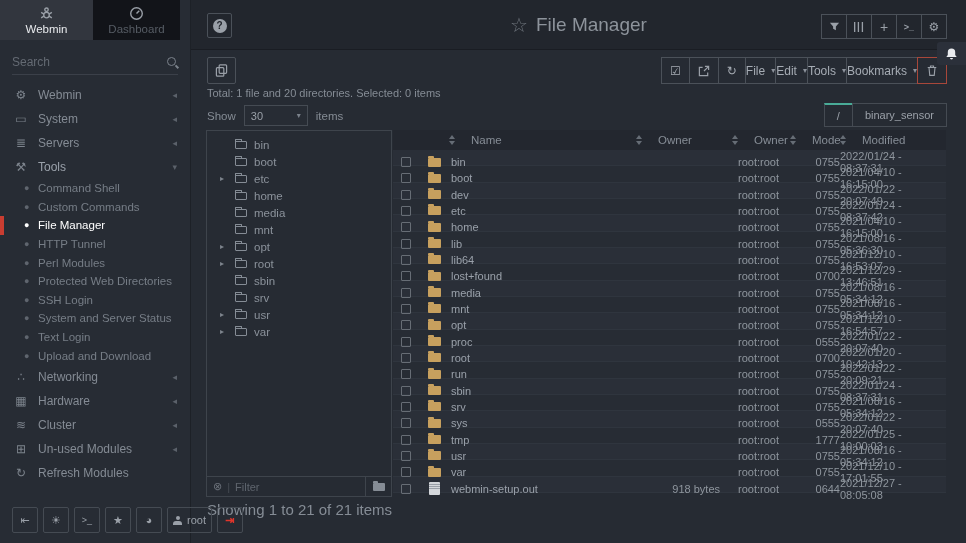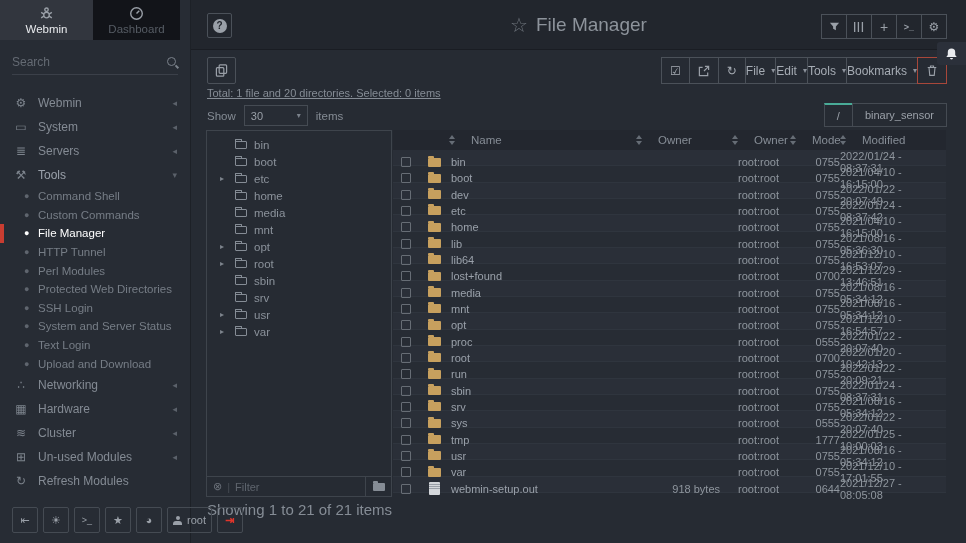--- a/index.html
+++ b/index.html
@@ -10,21 +10,21 @@
     font-family:"Liberation Sans", sans-serif; font-size:12px;
   }
   
   .sidebar { position:absolute; left:0; top:0; width:190px; height:543px; background:#272c34; z-index:5; }
   .logo-tabs { display:flex; height:40px; }
   .tab { display:flex; flex-direction:column; align-items:center; justify-content:center; gap:2px; cursor:pointer; }
   .tab-webmin { width:93px; background:#32363e; color:#e9ebee; }
   .tab-dashboard { width:87px; background:#121419; color:#565c64; }
   .tab .tab-icon { height:16px; display:flex; align-items:center; }
   .tab .tab-label { font-size:11.5px; }
-  .searchbar { margin:9px 12px 16px 12px; border-bottom:1px solid #3b4049; display:flex; align-items:center; height:26px; }
+  .searchbar { margin:9px 12px 8px 12px; border-bottom:1px solid #3b4049; display:flex; align-items:center; height:26px; }
   .searchbar input { flex:1; background:transparent; border:0; outline:none; color:#8b929b; font-size:12px; font-family:inherit; }
   .searchbar input::placeholder { color:#646a73; }
   .lens { width:9px; height:9px; border:1.5px solid #7b828b; border-radius:50%; position:relative; margin-right:2px; }
   .lens::after { content:""; position:absolute; width:1.5px; height:4px; background:#7b828b; transform:rotate(-45deg); left:8px; top:7px; }
   .menu { margin-top:8px; }
   .menu-item { height:24px; display:flex; align-items:center; padding:0 13px; color:#848b94; cursor:pointer; position:relative; }
   .menu-item .mi-icon { width:16px; font-size:12px; color:#7d848d; margin-right:9px; text-align:center; }
   .menu-item .mi-label { font-size:12px; }
   .menu-item .mi-chevron { margin-left:auto; color:#5b616a; font-size:9px; }
   .menu-item.group-open { color:#9aa1aa; }
@@ -58,21 +58,21 @@
               display:flex; align-items:center; justify-content:center; cursor:pointer; z-index:6; }
   
   .copy-btn { position:absolute; left:16px; top:57px; width:29px; height:27px; border:1px solid #4b5159; border-radius:2px;
               display:flex; align-items:center; justify-content:center; cursor:pointer; }
   .actions-group { position:absolute; right:19px; top:57px; display:flex; height:27px; }
   .ag-btn { border:1px solid #4b5159; margin-left:-1px; padding:0 0; display:flex; align-items:center; gap:6px;
             color:#a6acb4; font-size:12px; cursor:pointer; }
   .ag-btn .caret { font-size:8px; color:#8b919a; }
   .ag-btn.icon-only { padding:0 8px; font-size:12px; }
   .ag-btn.danger { border-color:#a8473a; position:relative; z-index:2; }
-  .total-line { position:absolute; left:16px; top:87px; font-size:11px; color:#858c95;text-decoration:underline; }
+  .total-line { position:absolute; left:16px; top:87px; font-size:11px; color:#858c95; }
   
   .show-row { position:absolute; left:16px; top:105px; display:flex; align-items:center; gap:8px; font-size:11.5px; color:#858c95; }
   .show-select { width:64px; height:21px; border:1px solid #454b53; background:#272c34; color:#9aa0a8; font-size:11px;
                  display:flex; align-items:center; padding:0 6px; cursor:pointer; }
   .show-select .caret { margin-left:auto; font-size:8px; color:#7b828b; }
   .breadcrumb { position:absolute; right:19px; top:103px; display:flex; }
   .bc-btn { height:24px; border:1px solid #454b53; margin-left:-1px; padding:0 12px; display:flex; align-items:center;
             color:#9aa0a8; font-size:11px; cursor:pointer; }
   .bc-btn.active { border-top:2px solid #49ab97; }
   

